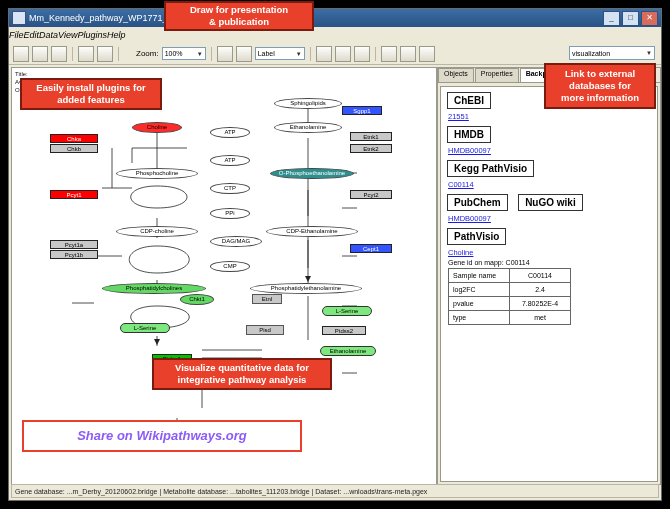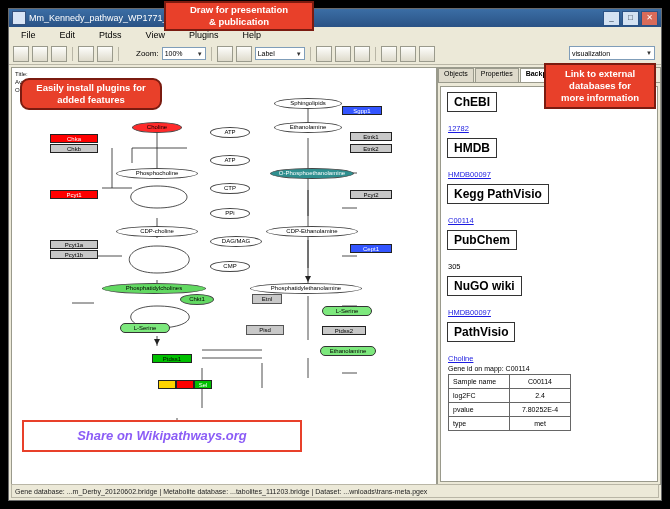--- a/index.html
+++ b/index.html
@@ -10,21 +10,21 @@
   .titlebar{position:absolute;left:0;top:0;width:100%;height:18px;
     background:linear-gradient(#3b6ea5,#2a5285);color:#fff;font-size:9px;display:flex;align-items:center;}
   .titlebar .tb-icon{width:12px;height:12px;margin:0 3px 0 3px;background:#d9e5f5;border:1px solid #36527d;}
   .titlebar .tb-title{flex:1;font-size:9px;white-space:nowrap;overflow:hidden;}
   .tb-btns{display:flex;gap:2px;margin-right:3px;}
   .tb-btn{width:15px;height:13px;background:#d4e2f2;border:1px solid #2a5285;color:#123;font-size:8px;line-height:12px;text-align:center;}
   .tb-btn.close{background:#d86b5a;color:#fff;}
 
   
   .menubar{position:absolute;left:0;top:18px;width:100%;height:16px;background:#ece9d8;border-bottom:1px solid #c3c0b0;display:flex;align-items:center;font-size:9px;}
-  .menubar span{padding:0 12px;color:#000;}
+  .menubar span{padding:0 0;color:#000;font-style:italic;}
 
   
   .toolbar{position:absolute;left:0;top:34px;width:100%;height:22px;background:#ece9d8;border-bottom:1px solid #b9b6a6;display:flex;align-items:center;gap:3px;padding:0 4px;box-sizing:border-box;font-size:8px;}
   .tbtn{width:14px;height:14px;border:1px solid #9a9a8c;background:linear-gradient(#fdfdfb,#dedacb);}
   .tsep{width:1px;height:14px;background:#b9b6a6;margin:0 2px;}
   .zlabel{font-size:8px;margin-left:12px;}
   .zoomsel{width:44px;height:13px;border:1px solid #7f9db9;background:#fff;font-size:7px;display:flex;align-items:center;justify-content:space-between;padding:0 2px;box-sizing:border-box;}
   .arrow{font-size:6px;color:#333;}
   .labsel{width:50px;height:13px;border:1px solid #7f9db9;background:#fff;font-size:7px;display:flex;align-items:center;justify-content:space-between;padding:0 2px;box-sizing:border-box;}
   .vissel{position:absolute;right:6px;top:3px;width:86px;height:14px;border:1px solid #7f9db9;background:#fff;font-size:7px;display:flex;align-items:center;justify-content:space-between;padding:0 2px;box-sizing:border-box;}
@@ -59,21 +59,21 @@
   
   .callout{position:absolute;background:#e8402a;color:#fff;font-weight:bold;border:2px solid #7a1b10;
     font-size:9.5px;line-height:12px;text-align:center;display:flex;align-items:center;justify-content:center;padding:3px;box-sizing:border-box;}
   .callout.white{background:#fff;color:#8b5cf6;border:2px solid #e8402a;font-style:italic;font-size:13px;}
 
   
   .tabs{display:flex;height:14px;font-size:7px;border-bottom:1px solid #9a9a8c;background:#ece9d8;}
   .tab{padding:1px 5px;border:1px solid #9a9a8c;border-bottom:none;background:#dedacb;margin-right:1px;}
   .tab.active{background:#fff;font-weight:bold;}
   .panebody{position:absolute;left:2px;top:18px;width:216px;height:394px;background:#fff;border:1px solid #9a9a8c;overflow:hidden;}
-  .sec-title{display:inline-block;background:#fff;border:1px solid #333;font-weight:bold;font-size:12px;padding:2px 6px;margin:5px 0 12px 6px;}
+  .sec-title{display:inline-block;background:#fff;border:1px solid #333;font-weight:bold;font-size:10px;padding:2px 6px;margin:5px 0 3px 6px;}
   .link{color:#1a1ae0;text-decoration:underline;font-size:7.5px;margin-left:7px;display:block;}
   .plain{font-size:7.5px;margin-left:7px;display:block;color:#000;}
   .exp-title{font-weight:bold;font-size:8.5px;margin:6px 0 2px 7px;}
   .gid{font-size:7px;margin:2px 0 2px 7px;}
   table.exp{margin-left:7px;border-collapse:collapse;font-size:7px;}
   table.exp td{border:1px solid #666;padding:1px 4px;height:11px;}
   table.exp td.k{width:52px;}
   table.exp td.v{width:52px;text-align:center;}
 </style>
 </head>
@@ -87,21 +87,21 @@
     <div class="tb-btns">
       <div class="tb-btn">_</div>
       <div class="tb-btn">□</div>
       <div class="tb-btn close">✕</div>
     </div>
   </div>
 
   <div class="menubar">
     <span>File</span>
     <span>Edit</span>
-    <span>Ptdss</span>
+    <span>Data</span>
     <span>View</span>
     <span>Plugins</span>
     <span>Help</span>
   </div>
 
   <div class="toolbar">
     <div class="tbtn"></div>
     <div class="tbtn"></div>
     <div class="tbtn"></div>
     <div class="tsep"></div>
@@ -228,46 +228,47 @@
     <div class="node lgreen" style="left:310px;top:238px;width:50px;">L-Serine</div>
     <div class="node lgreen" style="left:108px;top:255px;width:50px;">L-Serine</div>
     <div class="node grbox" style="left:310px;top:258px;width:44px;">Ptdss2</div>
     <div class="node lgreen" style="left:308px;top:278px;width:56px;">Ethanolamine</div>
     <div class="node greenbox" style="left:140px;top:286px;width:40px;">Ptdss1</div>
 
     <div class="node yellowbox" style="left:146px;top:312px;width:18px;"></div>
     <div class="node redbox" style="left:164px;top:312px;width:18px;"></div>
     <div class="node greenbox" style="left:182px;top:312px;width:18px;color:#fff;">Sel</div>
 
-    <div class="callout" style="left:8px;top:10px;width:142px;height:32px;white-space:pre-line;border-radius:9px;">Easily install plugins for
+    <div class="callout" style="left:8px;top:10px;width:142px;height:32px;white-space:pre-line;">Easily install plugins for
 added features</div>
+    <div class="callout" style="left:140px;top:290px;width:180px;height:32px;white-space:pre-line;">Visualize quantitative data  for
+integrative pathway analysis</div>
     <div class="callout white" style="left:10px;top:352px;width:280px;height:32px;">Share on Wikipathways.org</div>
   </div>
 
   <div class="sidepane">
     <div class="tabs">
       <div class="tab">Objects</div>
       <div class="tab">Properties</div>
       <div class="tab active">Backpage</div>
       <div class="tab">Search</div>
       <div class="tab">Legend</div>
     </div>
 
     <div class="panebody">
       <div class="sec-title">ChEBI</div>
-      <a class="link">12782</a>
+      <a class="link">21551</a>
 
       <div class="sec-title">HMDB</div>
       <a class="link">HMDB00097</a>
 
       <div class="sec-title">Kegg PathVisio</div>
       <a class="link">C00114</a>
 
       <div class="sec-title">PubChem</div>
-      <span class="plain">305</span>
 
       <div class="sec-title">NuGO wiki</div>
       <a class="link">HMDB00097</a>
 
       <div class="sec-title">PathVisio</div>
       <a class="link">Choline</a>
 
       <div class="gid">Gene id on mapp: C00114</div>
 
       <table class="exp">

